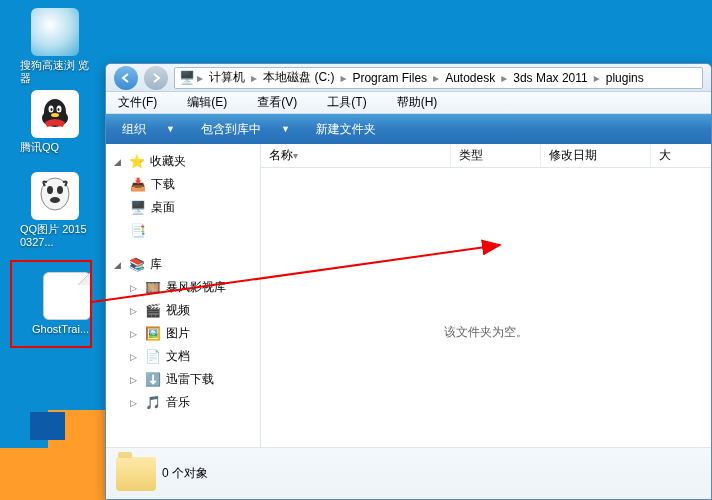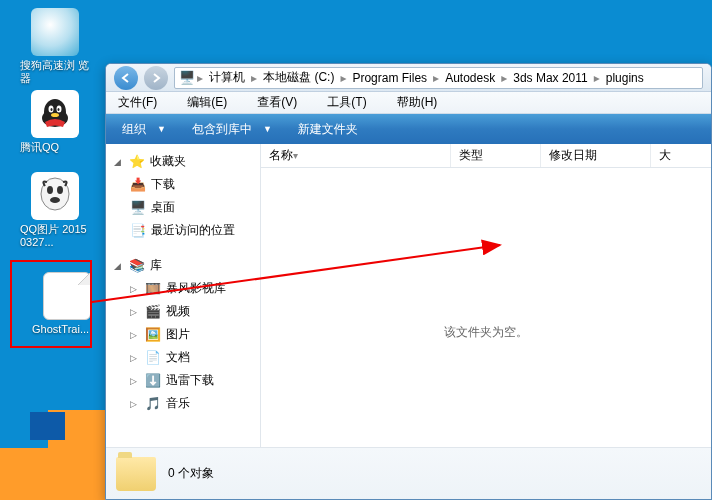--- a/index.html
+++ b/index.html
@@ -19,34 +19,34 @@
 .explorer{position:absolute;left:105px;top:63px;width:607px;height:437px;background:#fff;border:1px solid #5a8ab8;border-radius:6px 6px 0 0;box-shadow:0 3px 12px rgba(0,0,0,.3);display:flex;flex-direction:column;overflow:hidden}
 .titlebar{height:28px;background:linear-gradient(#f0f5fa,#dde8f2);border-bottom:1px solid #c0d0e0;display:flex;align-items:center;padding:0 8px;gap:6px}
 .nav-btn{width:24px;height:24px;border-radius:12px;background:linear-gradient(#7bb8e8,#3a8cd0);display:flex;align-items:center;justify-content:center;color:#fff;cursor:pointer}
 .nav-btn.disabled{background:linear-gradient(#c8d4e0,#a0b4c8);cursor:default}
 .breadcrumb{flex:1;height:22px;background:#fff;border:1px solid #a8bccf;border-radius:2px;display:flex;align-items:center;padding:0 4px;overflow:hidden}
 .bc-item{padding:2px 4px;cursor:pointer;white-space:nowrap}
 .bc-sep{color:#888;padding:0 2px}
 .menubar{height:22px;background:linear-gradient(#f8fbfd,#eef3f8);border-bottom:1px solid #d0dce8;display:flex;align-items:center;padding:0 6px;gap:18px}
 .menu-item{padding:2px 6px;cursor:pointer}
 .toolbar{height:30px;background:linear-gradient(#4a9ed8,#2f7bc0 50%,#2670b8);display:flex;align-items:center;padding:0 8px;gap:10px;color:#fff}
-.tool-btn{padding:3px 8px;cursor:pointer;display:flex;align-items:center;gap:11px}
+.tool-btn{padding:3px 8px;cursor:pointer;display:flex;align-items:center;gap:20px}
 .body-area{flex:1;display:flex;overflow:hidden}
 .sidebar{width:155px;background:#fff;border-right:1px solid #e0e6ec;padding:6px 4px;overflow-y:auto}
 .side-group{margin-bottom:12px}
 .side-head{display:flex;align-items:center;gap:5px;padding:3px 4px;cursor:pointer}
 .side-item{display:flex;align-items:center;gap:5px;padding:3px 4px 3px 20px;cursor:pointer}
 .tri{color:#6a6a6a;font-size:9px;width:10px;display:inline-block}
 .sico{width:16px;height:16px;display:flex;align-items:center;justify-content:center;font-size:13px}
 .content{flex:1;display:flex;flex-direction:column;background:#fff}
 .col-head{height:24px;border-bottom:1px solid #e0e6ec;display:flex;align-items:center}
 .col{padding:3px 8px;border-right:1px solid #e8ecf0;cursor:pointer;display:flex;align-items:center;}
 .col .arr{color:#888;font-size:10px}
 .empty{flex:1;display:flex;align-items:center;justify-content:center;padding-top:50px;color:#666;position:relative}
-.status{height:52px;border-top:1px solid #e0e6ec;background:linear-gradient(#f4f8fb,#eef3f8);display:flex;align-items:center;padding:0 10px;gap:12px}
+.status{height:52px;border-top:1px solid #e0e6ec;background:linear-gradient(#f4f8fb,#eef3f8);display:flex;align-items:center;padding:0 10px;gap:6px}
 .folder-big{width:40px;height:34px;background:linear-gradient(#ffe9a8,#f0d070);border-radius:2px 2px 4px 4px;position:relative}
 .folder-big::before{content:"";position:absolute;top:-5px;left:2px;width:14px;height:6px;background:#f0d884;border-radius:2px 2px 0 0}
 .arrow-line{position:absolute;pointer-events:none;z-index:50}
 </style>
 </head>
 <body>
 
 <div class="orange-shape" style="left:0;bottom:0;width:48px;height:52px"></div>
 <div class="orange-shape" style="left:48px;bottom:0;width:58px;height:90px"></div>
 <div class="blue-shape" style="left:30px;bottom:60px;width:35px;height:28px"></div>
@@ -154,21 +154,20 @@
         <div class="side-item">
           <span class="sico">📥</span>
           <span>下载</span>
         </div>
         <div class="side-item">
           <span class="sico">🖥️</span>
           <span>桌面</span>
         </div>
         <div class="side-item">
           <span class="sico">📑</span>
-          <span>最近访问的位置</span>
         </div>
       </div>
 
       <div class="side-group">
         <div class="side-head">
           <span class="tri">◢</span>
           <span class="sico">📚</span>
           <span>库</span>
         </div>
         <div class="side-item">

